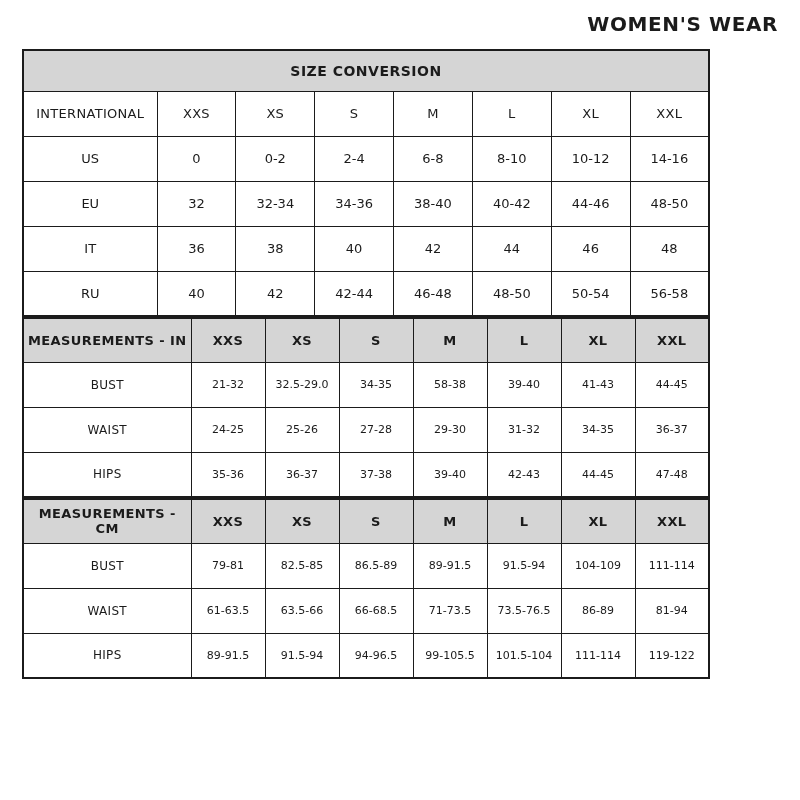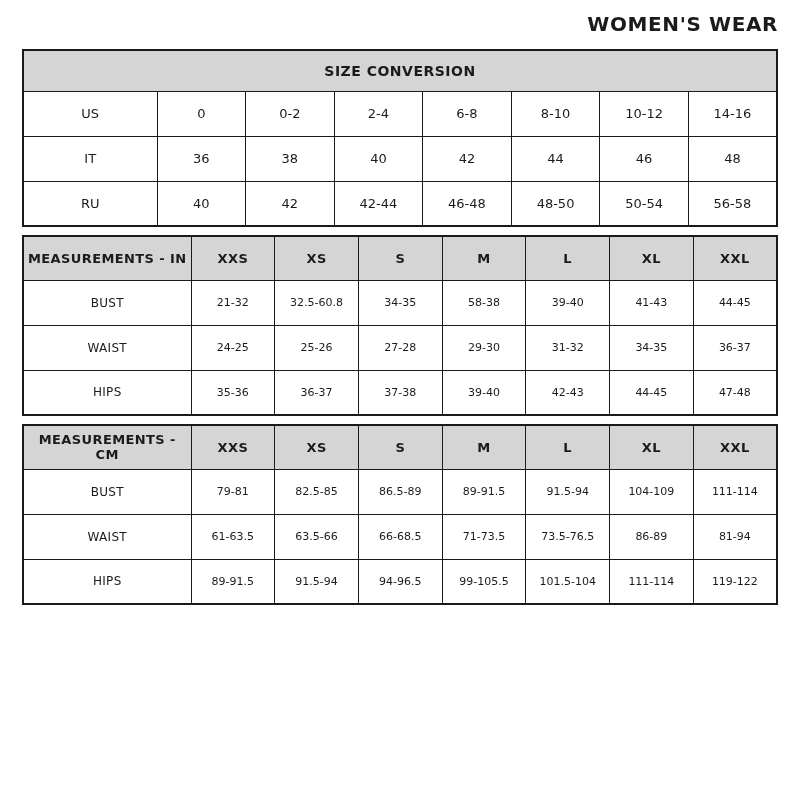--- a/index.html
+++ b/index.html
@@ -19,25 +19,25 @@
   .page{padding:12px 22px 0 22px;}
   .title{
     text-align:right;
     font-size:20px;
     font-weight:700;
     letter-spacing:0.6px;
     margin:0 0 13px 0;
     line-height:24px;
   }
   table.chart{
-    width:756px;
+    width:688px;
     table-layout:fixed;
     border-collapse:collapse;
     border:2.5px solid var(--border);
-    margin-bottom:8px;
+    margin-bottom:0;
   }
   table.chart th, table.chart td{
     border:1.5px solid var(--border);
     text-align:center;
     vertical-align:middle;
     padding:0 2px;
     overflow:hidden;
   }
   
   .conv col.label-col{width:134px;}
@@ -87,29 +87,49 @@
 
   <table class="chart conv">
     <colgroup>
         <col class="label-col">
         <col span="7">
       </colgroup>
     <tbody>
         <tr class="section-header-row">
           <th colspan="8">SIZE CONVERSION</th>
         </tr>
+        <tr class="cols-row">
+          <th>INTERNATIONAL</th>
+          <th>XXS</th>
+          <th>XS</th>
+          <th>S</th>
+          <th>M</th>
+          <th>L</th>
+          <th>XL</th>
+          <th>XXL</th>
+        </tr>
         <tr>
           <th class="row-label">US</th>
           <td>0</td>
           <td>0-2</td>
           <td>2-4</td>
           <td>6-8</td>
           <td>8-10</td>
           <td>10-12</td>
           <td>14-16</td>
+        </tr>
+        <tr>
+          <th class="row-label">EU</th>
+          <td>32</td>
+          <td>32-34</td>
+          <td>34-36</td>
+          <td>38-40</td>
+          <td>40-42</td>
+          <td>44-46</td>
+          <td>48-50</td>
         </tr>
         <tr>
           <th class="row-label">IT</th>
           <td>36</td>
           <td>38</td>
           <td>40</td>
           <td>42</td>
           <td>44</td>
           <td>46</td>
           <td>48</td>
@@ -139,21 +159,21 @@
           <th>XS</th>
           <th>S</th>
           <th>M</th>
           <th>L</th>
           <th>XL</th>
           <th>XXL</th>
         </tr>
         <tr>
           <th class="row-label">BUST</th>
           <td>21-32</td>
-          <td>32.5-60.8</td>
+          <td>32.5-29.0</td>
           <td>34-35</td>
           <td>58-38</td>
           <td>39-40</td>
           <td>41-43</td>
           <td>44-45</td>
         </tr>
         <tr>
           <th class="row-label">WAIST</th>
           <td>24-25</td>
           <td>25-26</td>

